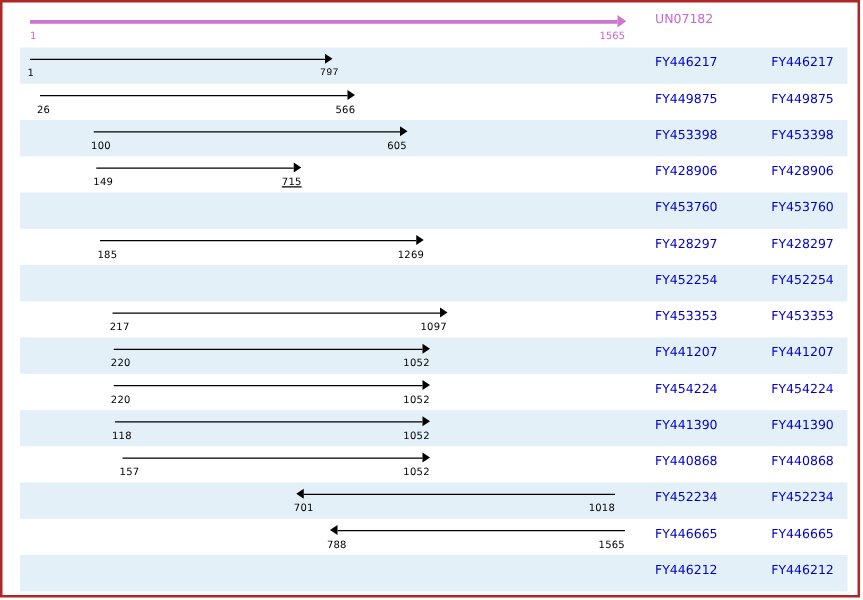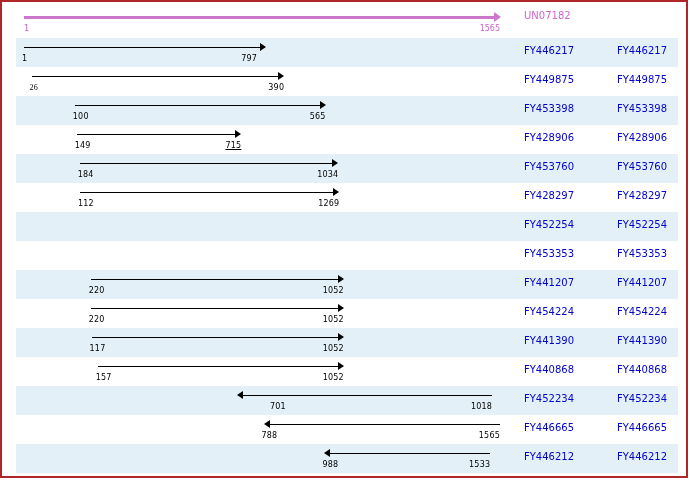--- a/index.html
+++ b/index.html
@@ -112,80 +112,80 @@
     <div class="qcoord end" style="left: 484px;">1565</div>
     <div id="querylabel">UN07182</div>
   </div>
 
   <div id="rows">
       <div class="row stripe" style="top: 36px;">
         <div class="track">
           <div class="segline" style="left: 8px; width: 236.261px;"></div>
           <div class="arrowhead fwd" style="left: 244.261px;"></div>
           <div class="coord start" style="left: 8px;">1</div>
-          <div class="coord end" style="left: 241px;">797</div>
+          <div class="coord end" style="left: 255px; font-family: Liberation Mono, monospace;">797</div>
         </div>
         <div class="acc col1">FY446217</div>
         <div class="acc col2">FY446217</div>
       </div>
       <div class="row" style="top: 65px;">
         <div class="track">
           <div class="segline" style="left: 15.6087px; width: 246.609px;"></div>
           <div class="arrowhead fwd" style="left: 262.217px;"></div>
-          <div class="coord start" style="left: 15.6087px; font-family: Liberation Serif, serif;">26</div>
-          <div class="coord end" style="left: 268.217px;">390</div>
+          <div class="coord start" style="left: 15.6087px;">26</div>
+          <div class="coord end" style="left: 268.217px;">566</div>
         </div>
         <div class="acc col1">FY449875</div>
         <div class="acc col2">FY449875</div>
       </div>
       <div class="row stripe" style="top: 94px;">
         <div class="track">
           <div class="segline" style="left: 58.8261px; width: 244.783px;"></div>
           <div class="arrowhead fwd" style="left: 303.609px;"></div>
           <div class="coord start" style="left: 58.8261px;">100</div>
-          <div class="coord end" style="left: 309.609px;">565</div>
+          <div class="coord end" style="left: 309.609px;">605</div>
         </div>
         <div class="acc col1">FY453398</div>
         <div class="acc col2">FY453398</div>
       </div>
       <div class="row" style="top: 123px;">
         <div class="track">
           <div class="segline" style="left: 60.6522px; width: 158.652px;"></div>
           <div class="arrowhead fwd" style="left: 219.304px;"></div>
           <div class="coord start" style="left: 60.6522px;">149</div>
           <div class="coord end" style="left: 225.304px; text-decoration: underline;">715</div>
         </div>
         <div class="acc col1">FY428906</div>
         <div class="acc col2">FY428906</div>
       </div>
       <div class="row stripe" style="top: 152px;">
-        <div class="track">
-          <div class="segline" style="left: 63.6957px; width: 252.696px;"></div>
-          <div class="arrowhead fwd" style="left: 316.391px;"></div>
-          <div class="coord start" style="left: 63.6957px;">184</div>
-          <div class="coord end" style="left: 322.391px;">1034</div>
-        </div>
         <div class="acc col1">FY453760</div>
         <div class="acc col2">FY453760</div>
       </div>
       <div class="row" style="top: 181px;">
         <div class="track">
           <div class="segline" style="left: 64px; width: 253.304px;"></div>
           <div class="arrowhead fwd" style="left: 317.304px;"></div>
-          <div class="coord start" style="left: 64px;">112</div>
+          <div class="coord start" style="left: 64px;">185</div>
           <div class="coord end" style="left: 323.304px;">1269</div>
         </div>
         <div class="acc col1">FY428297</div>
         <div class="acc col2">FY428297</div>
       </div>
       <div class="row stripe" style="top: 210px;">
         <div class="acc col1">FY452254</div>
         <div class="acc col2">FY452254</div>
       </div>
       <div class="row" style="top: 239px;">
+        <div class="track">
+          <div class="segline" style="left: 73.7391px; width: 261.826px;"></div>
+          <div class="arrowhead fwd" style="left: 335.565px;"></div>
+          <div class="coord start" style="left: 73.7391px;">217</div>
+          <div class="coord end" style="left: 341.565px;">1097</div>
+        </div>
         <div class="acc col1">FY453353</div>
         <div class="acc col2">FY453353</div>
       </div>
       <div class="row stripe" style="top: 268px;">
         <div class="track">
           <div class="segline" style="left: 74.6522px; width: 247.217px;"></div>
           <div class="arrowhead fwd" style="left: 321.87px;"></div>
           <div class="coord start" style="left: 74.6522px;">220</div>
           <div class="coord end" style="left: 327.87px;">1052</div>
         </div>
@@ -199,61 +199,55 @@
           <div class="coord start" style="left: 74.6522px;">220</div>
           <div class="coord end" style="left: 327.87px;">1052</div>
         </div>
         <div class="acc col1">FY454224</div>
         <div class="acc col2">FY454224</div>
       </div>
       <div class="row stripe" style="top: 326px;">
         <div class="track">
           <div class="segline" style="left: 75.5652px; width: 246.304px;"></div>
           <div class="arrowhead fwd" style="left: 321.87px;"></div>
-          <div class="coord start" style="left: 75.5652px;">117</div>
+          <div class="coord start" style="left: 75.5652px;">118</div>
           <div class="coord end" style="left: 327.87px;">1052</div>
         </div>
         <div class="acc col1">FY441390</div>
         <div class="acc col2">FY441390</div>
       </div>
       <div class="row" style="top: 355px;">
         <div class="track">
           <div class="segline" style="left: 81.6522px; width: 240.217px;"></div>
           <div class="arrowhead fwd" style="left: 321.87px;"></div>
           <div class="coord start" style="left: 81.6522px;">157</div>
           <div class="coord end" style="left: 327.87px;">1052</div>
         </div>
         <div class="acc col1">FY440868</div>
         <div class="acc col2">FY440868</div>
       </div>
       <div class="row stripe" style="top: 384px;">
         <div class="track">
           <div class="segline" style="left: 227.043px; width: 249.043px;"></div>
           <div class="arrowhead rev" style="left: 221.043px;"></div>
-          <div class="coord start" style="left: 221.043px; margin-left: 35px;">701</div>
+          <div class="coord start" style="left: 221.043px;">701</div>
           <div class="coord end" style="left: 476.087px;">1018</div>
         </div>
         <div class="acc col1">FY452234</div>
         <div class="acc col2">FY452234</div>
       </div>
       <div class="row" style="top: 413px;">
         <div class="track">
           <div class="segline" style="left: 253.522px; width: 230.478px;"></div>
           <div class="arrowhead rev" style="left: 247.522px;"></div>
           <div class="coord start" style="left: 247.522px;">788</div>
           <div class="coord end" style="left: 484px;">1565</div>
         </div>
         <div class="acc col1">FY446665</div>
         <div class="acc col2">FY446665</div>
       </div>
       <div class="row stripe" style="top: 442px;">
-        <div class="track">
-          <div class="segline" style="left: 314.391px; width: 159.87px;"></div>
-          <div class="arrowhead rev" style="left: 308.391px;"></div>
-          <div class="coord start" style="left: 308.391px;">988</div>
-          <div class="coord end" style="left: 474.261px;">1533</div>
-        </div>
         <div class="acc col1">FY446212</div>
         <div class="acc col2">FY446212</div>
       </div>
     </div>
 
 </div>
 
 </body></html>

